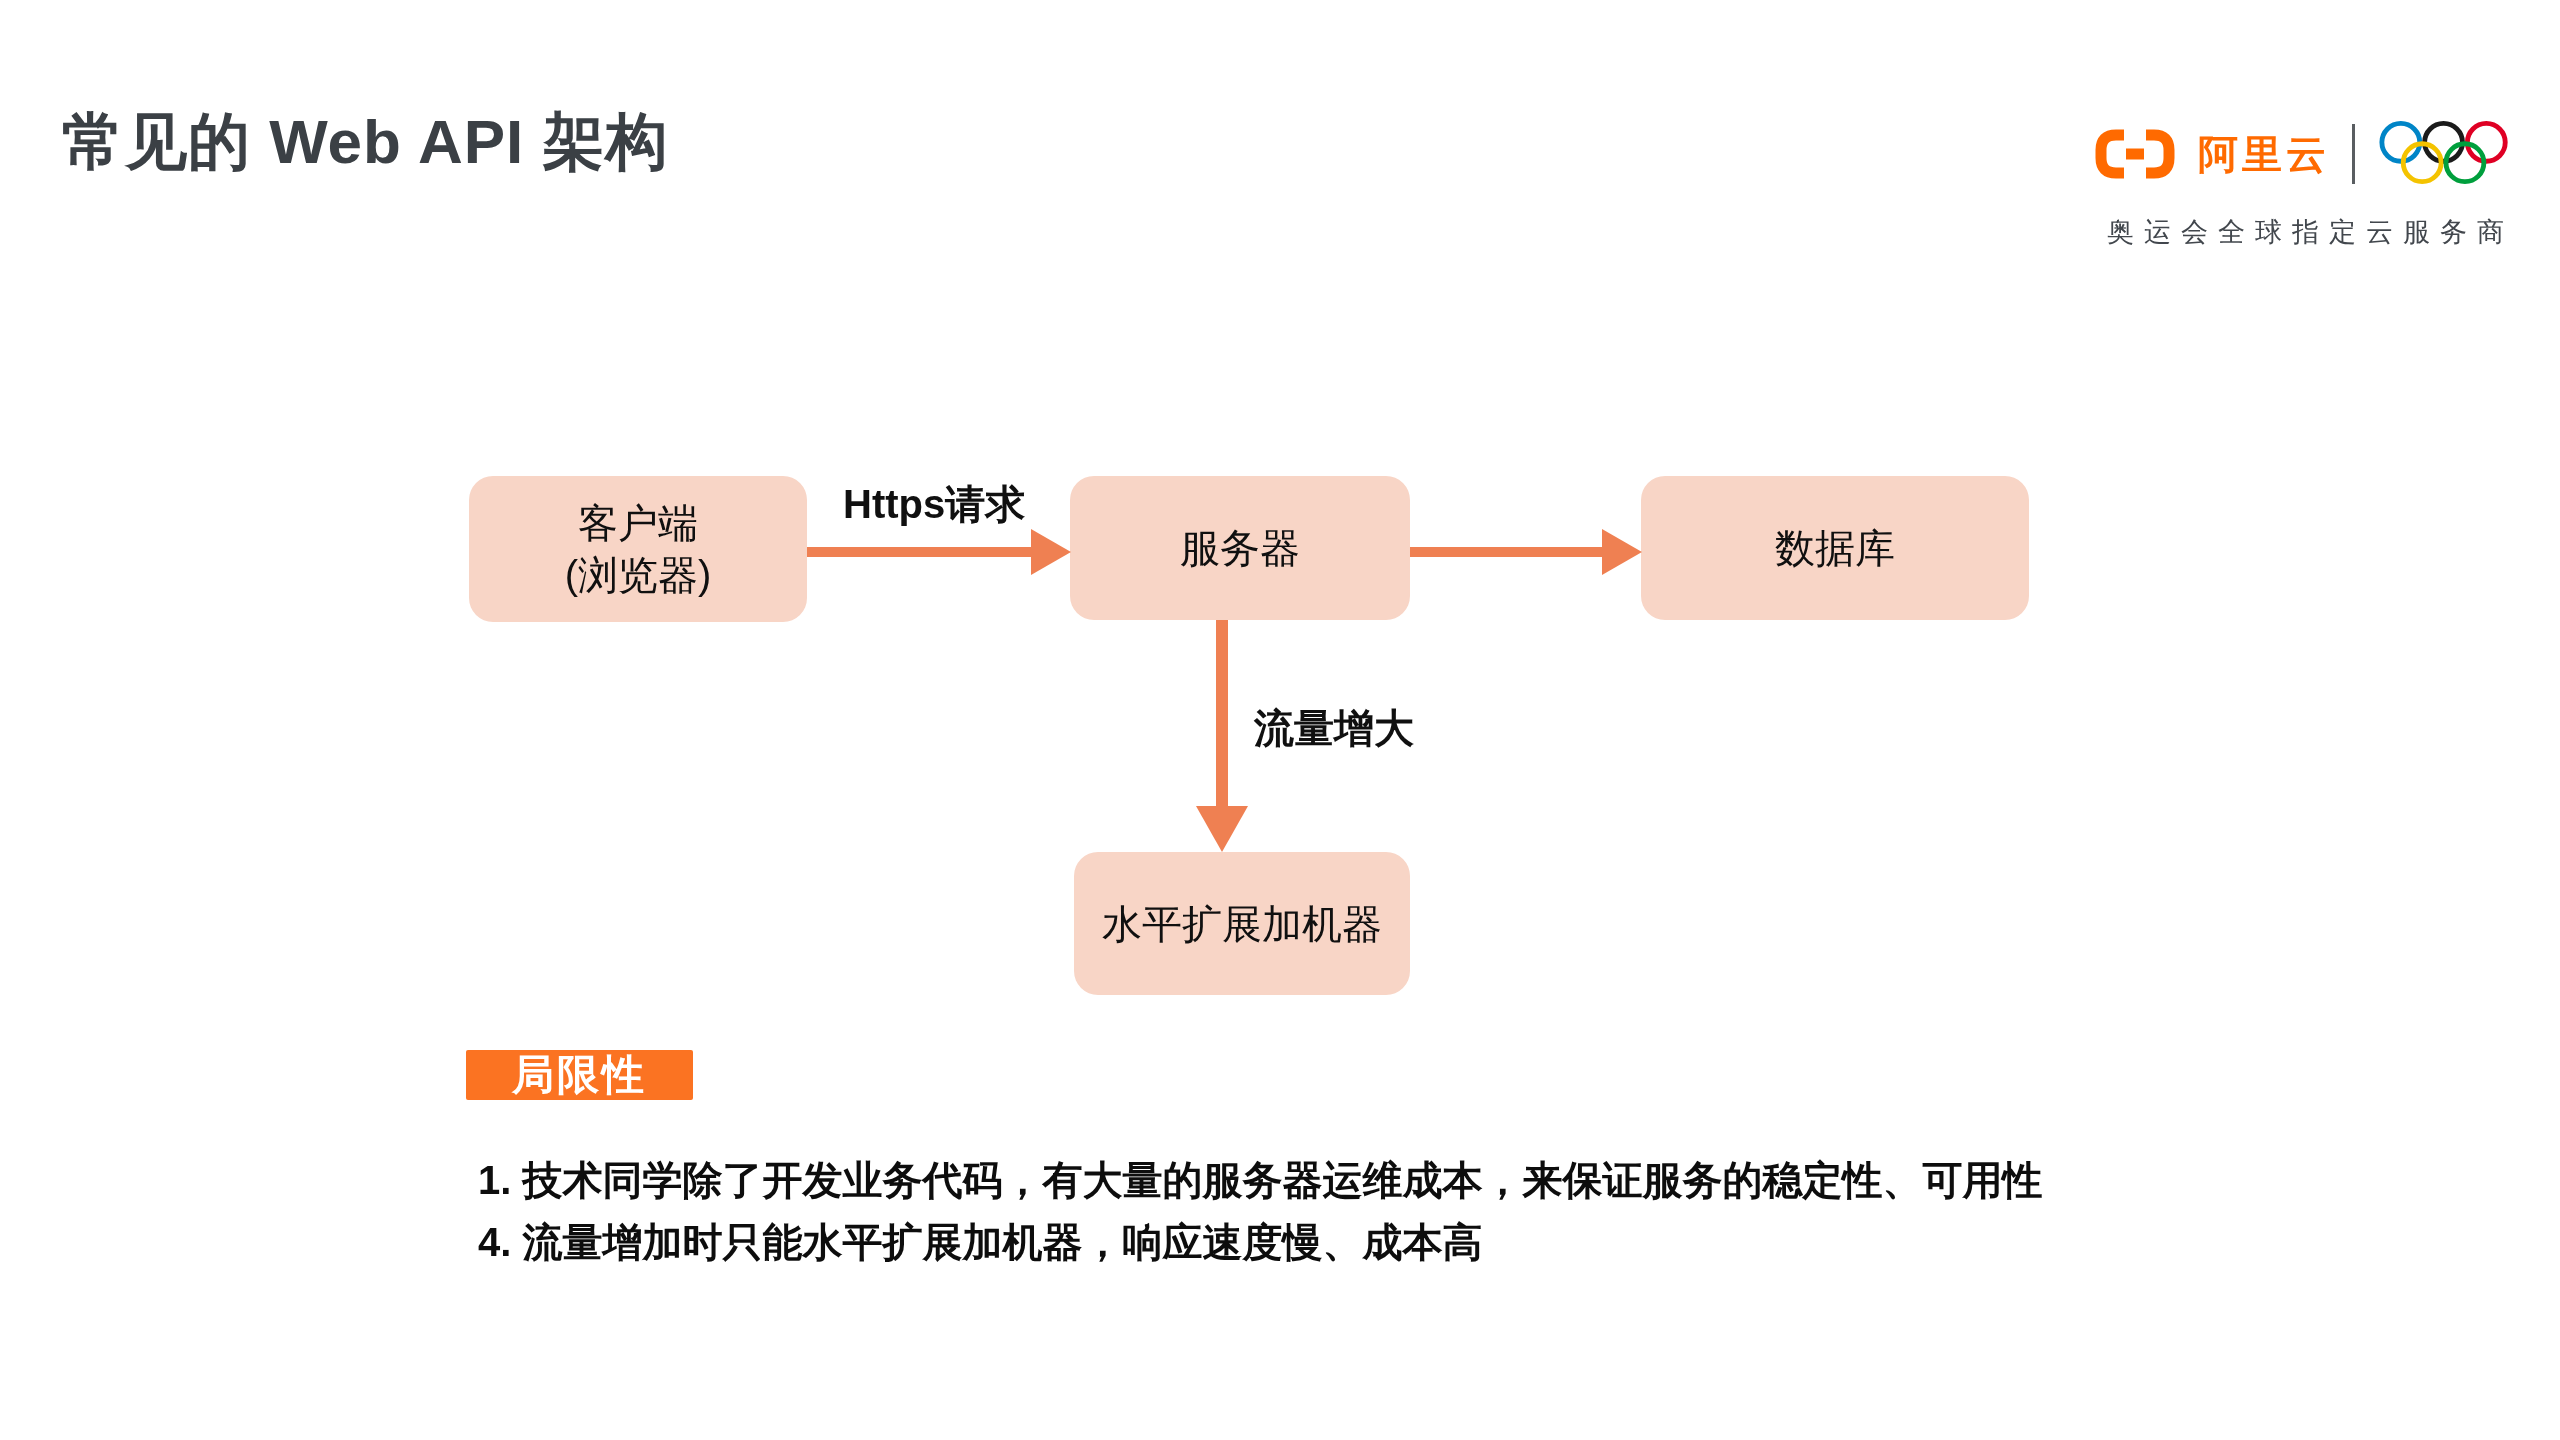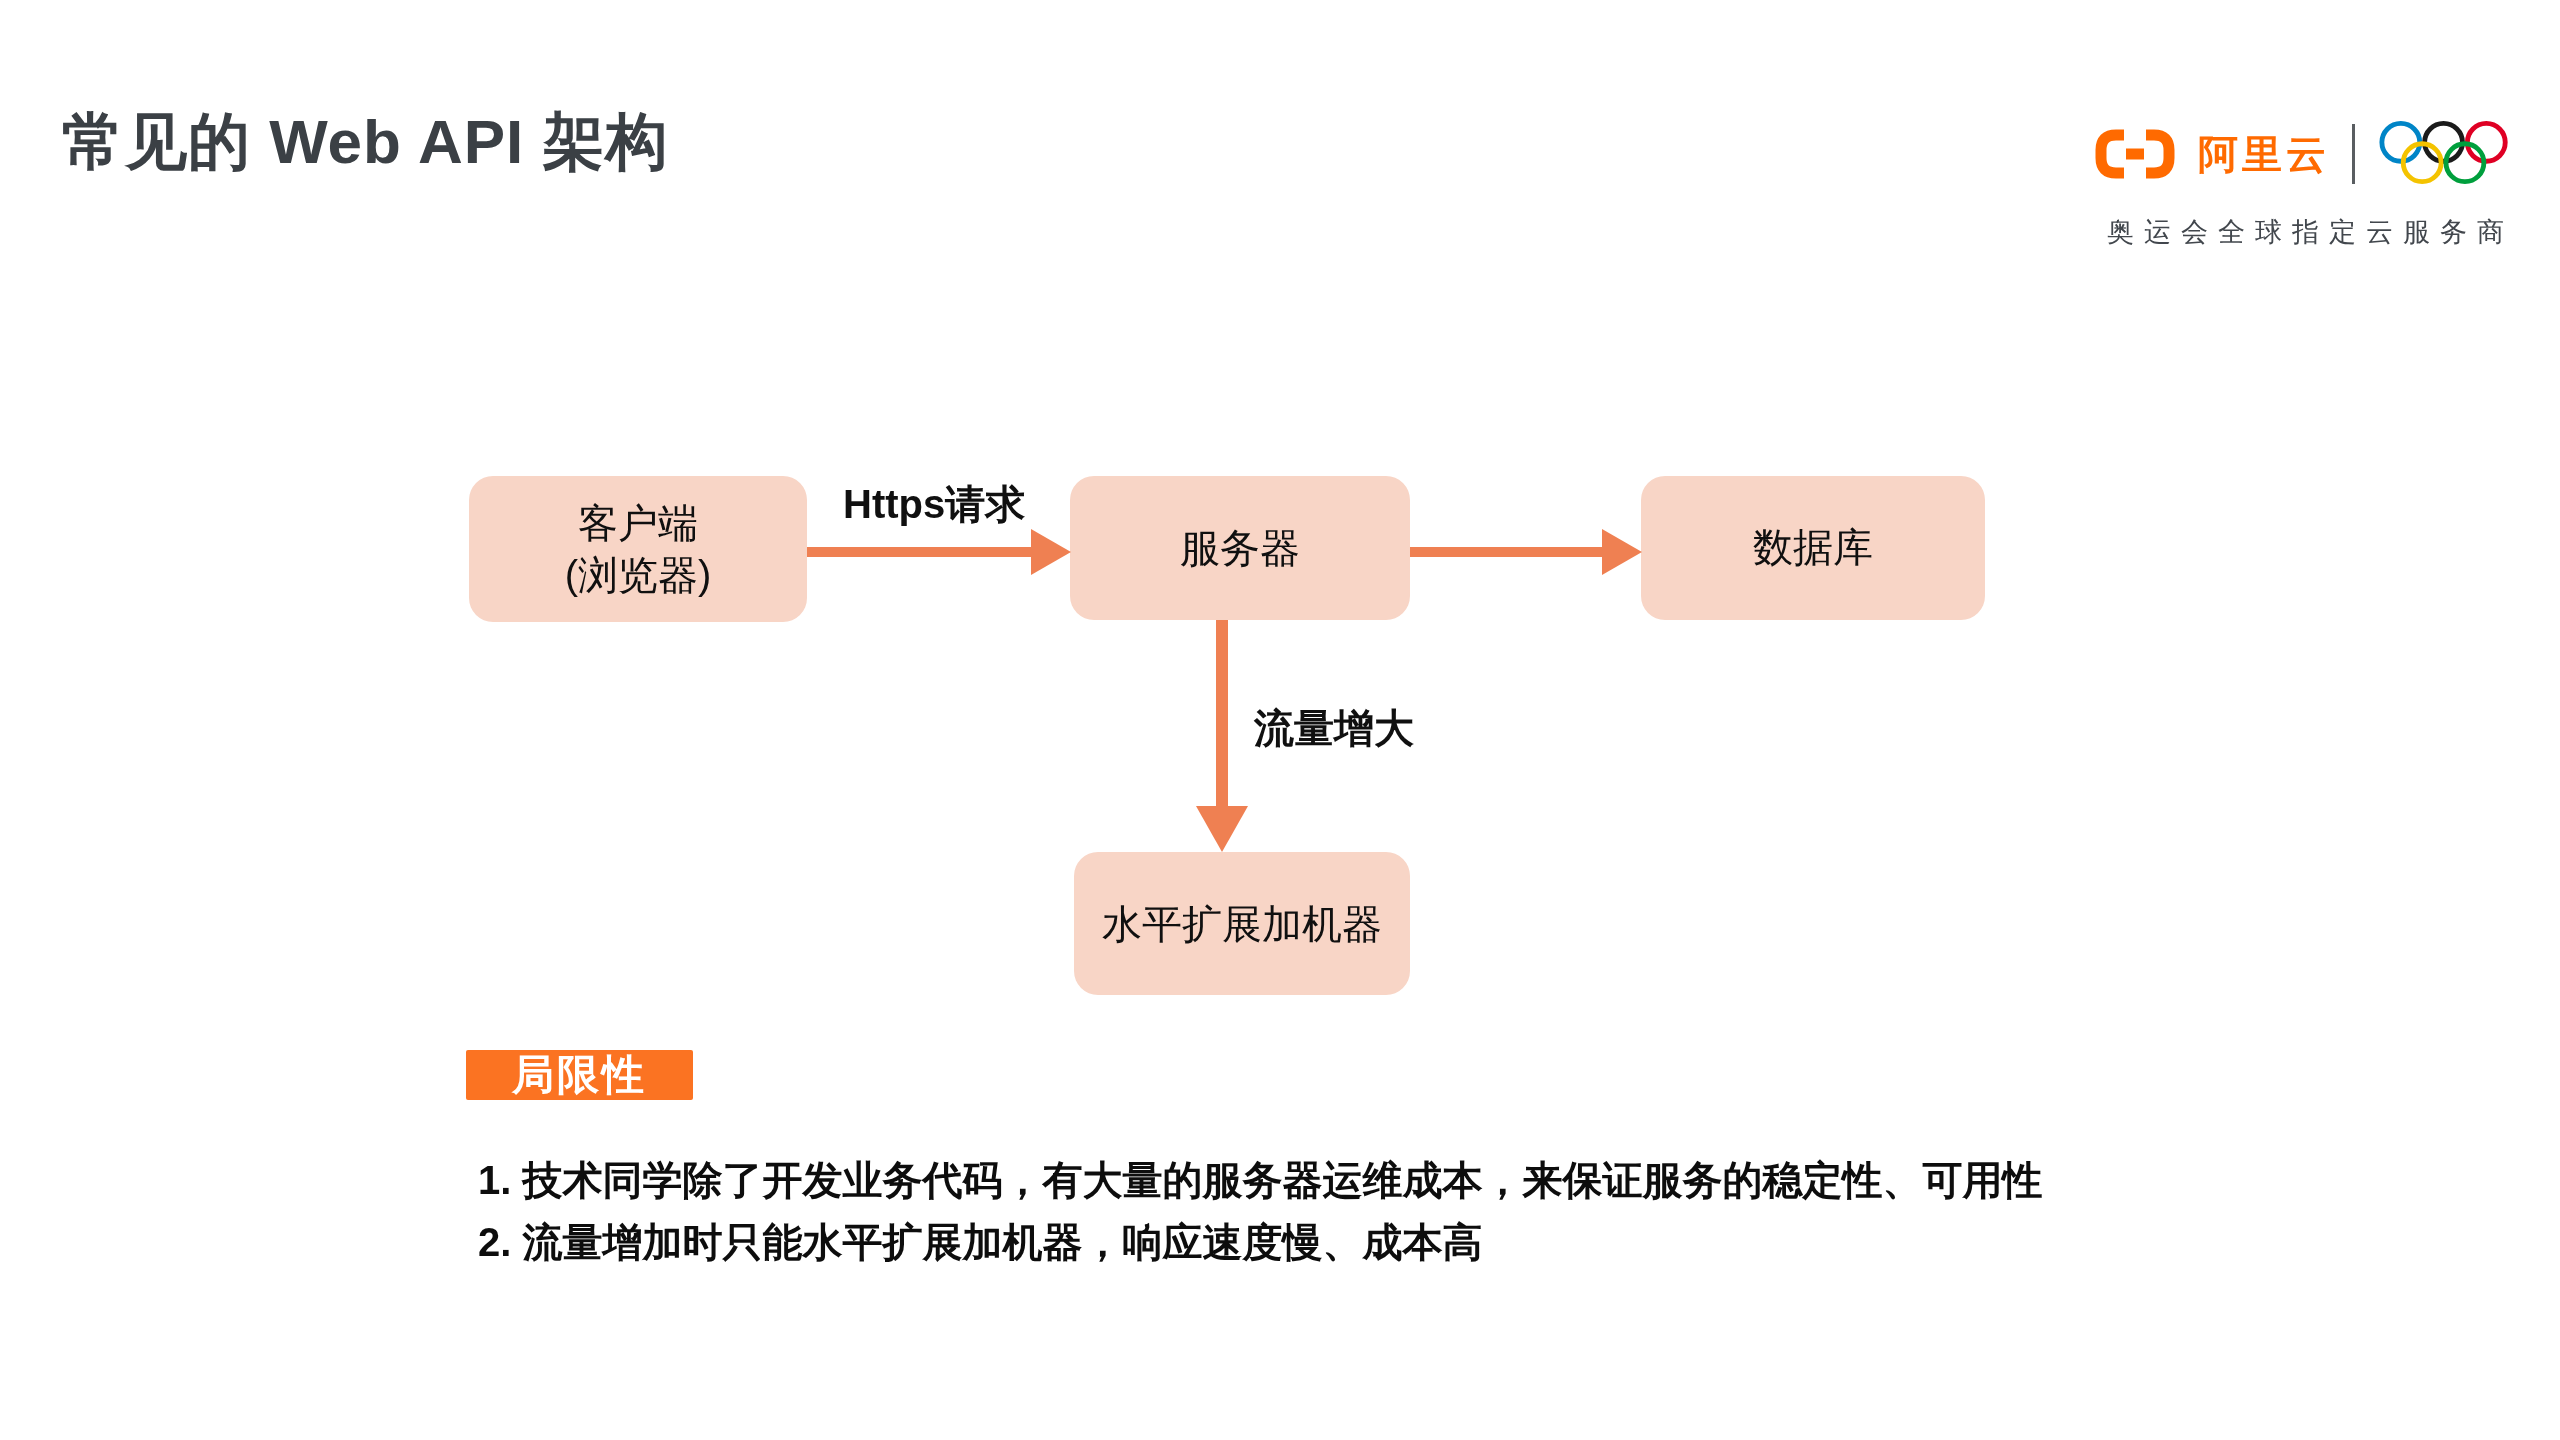--- a/index.html
+++ b/index.html
@@ -50,21 +50,21 @@
   .node{
     position:absolute;
     background:var(--node-fill);
     border-radius:24px;
     display:flex;flex-direction:column;align-items:center;justify-content:center;
     font-size:40px;font-weight:500;color:var(--text);
     line-height:1.3;text-align:center;
   }
   .node-client{left:469px;top:448px;width:338px;height:146px;}
   .node-server{left:1070px;top:448px;width:340px;height:144px;}
-  .node-database{left:1641px;top:448px;width:344px;height:144px;font-family:Liberation Serif, serif;}
+  .node-database{left:1641px;top:448px;width:388px;height:144px;}
   .node-scale{left:1074px;top:824px;width:336px;height:143px;text-align:right;}
   
   .shaft-h{position:absolute;height:10px;background:var(--arrow);}
   .shaft-v{position:absolute;width:12px;background:var(--arrow);}
   .head-right{
     position:absolute;width:0;height:0;
     border-top:23px solid transparent;
     border-bottom:23px solid transparent;
     border-left:40px solid var(--arrow);
   }
@@ -149,15 +149,15 @@
 
   <div class="shaft-h shaft-e2"></div>
   <div class="head-right head-e2"></div>
 
   <div class="shaft-v shaft-e3"></div>
   <div class="head-down head-e3"></div>
   <div class="edge-label label-traffic">流量增大</div>
 
   <div class="limit-heading">局限性</div>
   <div class="limit-item limit-item-1">1. 技术同学除了开发业务代码，有大量的服务器运维成本，来保证服务的稳定性、可用性</div>
-  <div class="limit-item limit-item-2">2. 流量增加时只能水平扩展加机器，响应速度慢、成本高</div>
+  <div class="limit-item limit-item-2">4. 流量增加时只能水平扩展加机器，响应速度慢、成本高</div>
 
 </div>
 
 </body></html>

